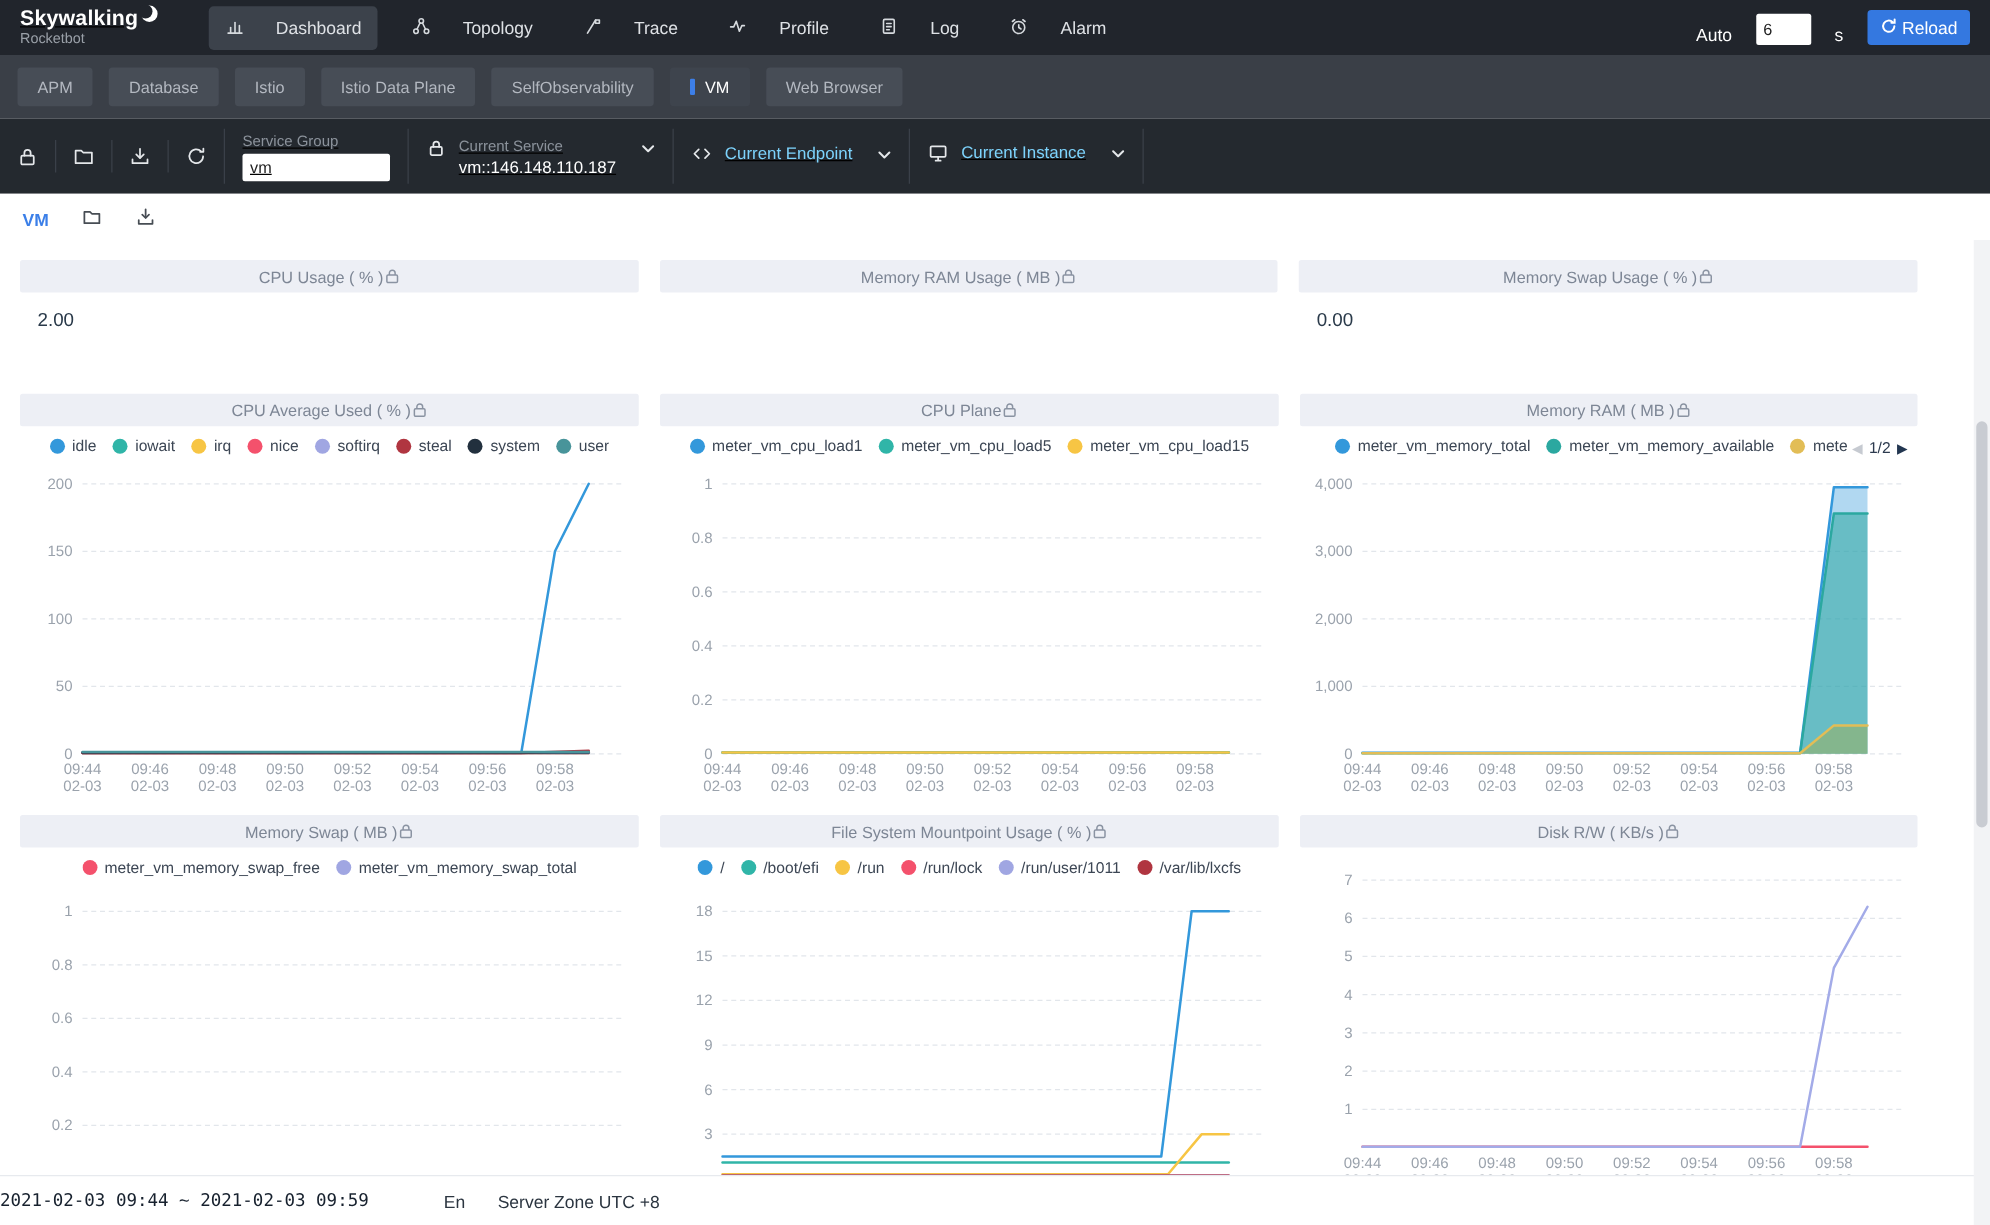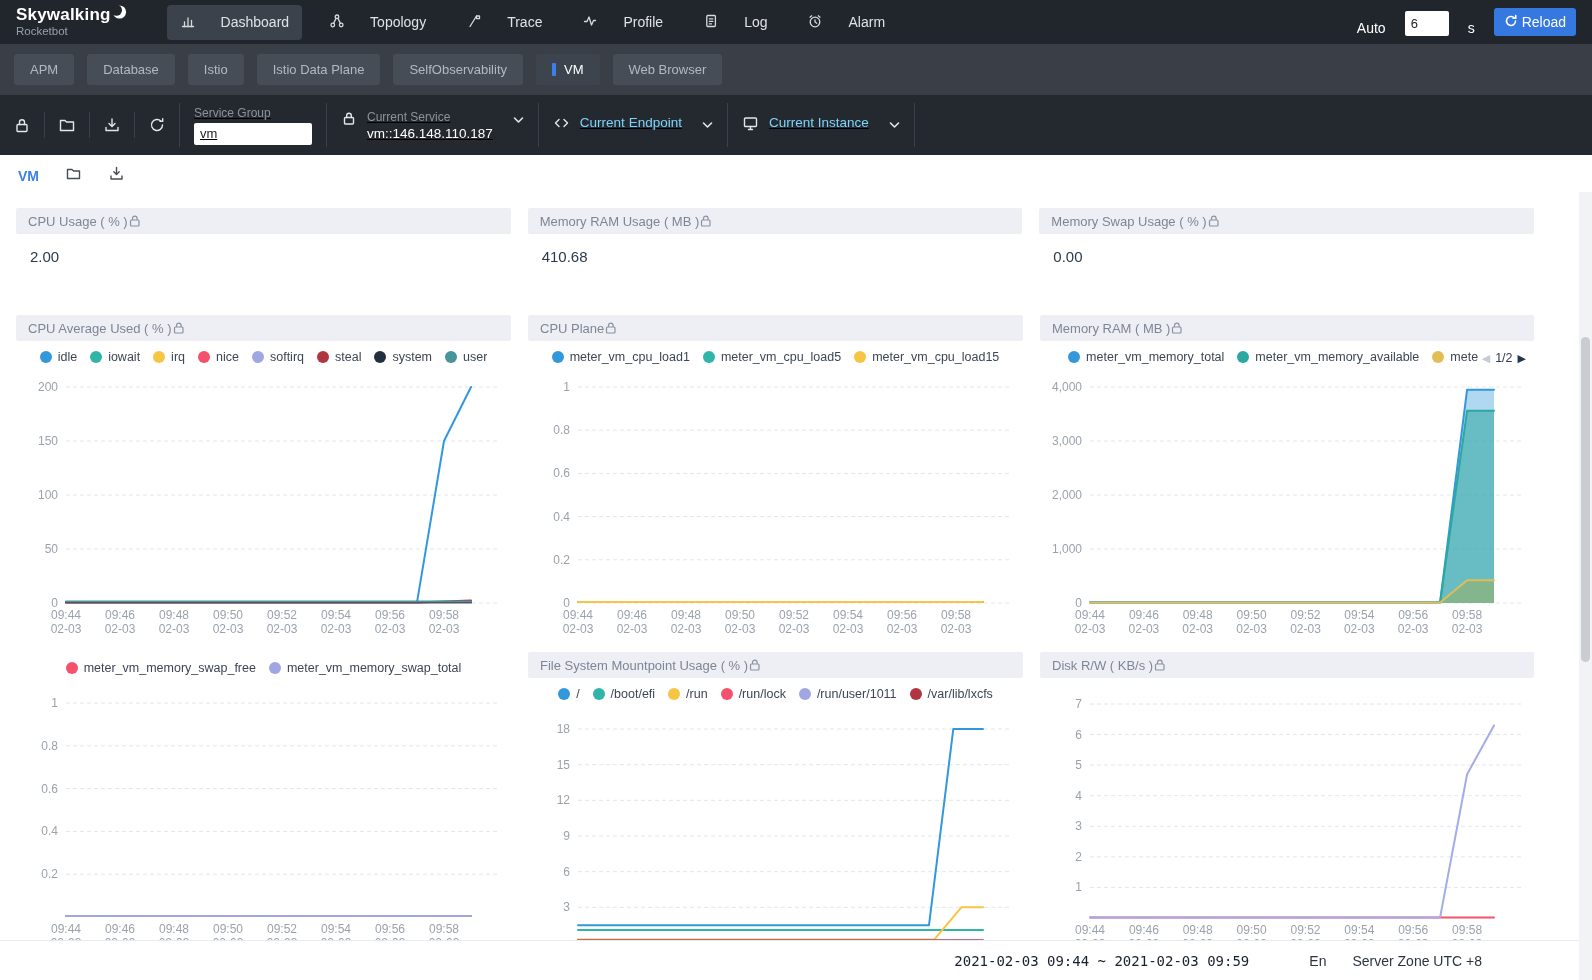--- a/index.html
+++ b/index.html
@@ -2,21 +2,21 @@
 <html><head>
 <meta charset="utf-8">
 <style>
   * { margin:0; padding:0; box-sizing:border-box; }
   html,body { width:1592px; height:980px; overflow:hidden; }
   body { position:relative; background:#fff; font-family:"Liberation Sans",sans-serif; }
 
   
   .topnav { height:44px; background:#21252c; display:flex; align-items:center; padding:0 16px; }
   .logo { margin-right:40px; line-height:1; }
-  .logo-line { display:flex; align-items:center; }
+  .logo-line { display:flex; align-items:flex-start;text-decoration:underline; }
   .logo-title { color:#fff; font-size:17px; font-weight:bold; letter-spacing:.2px; }
   .logo-cres { margin-left:1px; margin-top:-2px; }
   .logo-sub { color:#9aa0a8; font-size:11.5px; margin-top:3px; }
   .menu { display:flex; align-items:center; gap:14px; }
   .menu-item { display:flex; align-items:center; gap:25px; color:#dfe2e6; font-size:14px;
                padding:8px 13px; border-radius:4px; cursor:pointer; }
   .menu-item.active { background:#3c424b; }
   .menu-item svg { stroke:#d6dade; fill:none; stroke-width:1.3; stroke-linecap:round; stroke-linejoin:round; }
   .nav-right { margin-left:auto; display:flex; align-items:flex-end; gap:19px; color:#fff; font-size:14px; }
   .auto-input { width:44px; height:25px; border:none; border-radius:2px; padding:0 6px; font-size:13px; color:#222;
@@ -54,42 +54,42 @@
   .vm-tab::after { content:""; position:absolute; left:-2px; right:-2px; bottom:0; height:3px; background:#3b7fe8; }
   .pagetabs svg { stroke:#474d54; fill:none; stroke-width:1.4; stroke-linecap:round; stroke-linejoin:round; cursor:pointer; }
 
   
   .content { position:absolute; top:192px; left:0; right:0; bottom:0; background:#fff; overflow:hidden;
              padding:16px 58px 0 16px; }
   .grid { display:grid; grid-template-columns:repeat(3,1fr); column-gap:17px; }
   .metrics { margin-bottom:30px; }
   .charts { margin-bottom:14px; }
   .card-head { background:#edeff5; border-radius:2px; height:26px; display:flex; align-items:center;
-               justify-content:flex-start; padding:0 12px; }
+               justify-content:center; padding:0 12px; }
   .card-title { color:#7d8695; font-size:13px; }
   .lock { display:flex; cursor:pointer; }
   .lock svg { stroke:#8a93a2; fill:none; stroke-width:1.2; }
   .metric-value { padding:14px 14px 20px; font-size:15px; color:#2a3a4a; }
 
   .legend-row { position:relative; display:flex; align-items:center; justify-content:center; padding:9px 6px 2px; }
   .legend { display:flex; align-items:center; justify-content:center; gap:13px; flex-wrap:nowrap;
             overflow:hidden; white-space:nowrap; }
   .li { display:inline-flex; align-items:center; gap:6px; font-size:12.5px; color:#3c4654; cursor:pointer; }
   .dot { width:12px; height:12px; border-radius:50%; display:inline-block; }
   .pager { position:absolute; right:8px; top:10px; display:flex; align-items:center; gap:5px;
            font-size:12.5px; color:#2c3a4e; background:#fff; padding-left:4px; }
   .pg-left { color:#c6cad1; font-size:11px; cursor:pointer; }
   .pg-right { color:#223650; font-size:11px; cursor:pointer; }
 
   .chart { height:272px; overflow:hidden; }
   .charts.bottom .chart { height:290px; }
 
   
   .footer { position:absolute; left:0; right:0; bottom:0; height:40px; background:#fff; border-top:1px solid #e7eaee;
-            display:flex; align-items:center; justify-content:flex-end; padding-right:110px; z-index:6; }
+            display:flex; align-items:center; padding-right:110px; z-index:6; }
   .time-range { font-family:"DejaVu Sans Mono",monospace; font-size:14px; color:#17212e; margin-right:60px; cursor:pointer; }
   .lang { font-size:14px; color:#2b3540; margin-right:26px; cursor:pointer; }
   .zone { font-size:14px; color:#2b3540; cursor:pointer; }
 
   
   .scrollbar { position:absolute; top:192px; right:0; bottom:0; width:13px; background:#f2f3f5; z-index:7; }
   .scroll-thumb { position:absolute; top:145px; left:2px; width:9px; height:325px; background:#c9ccd2; border-radius:5px; }
 </style>
 </head>
 <body>
@@ -302,21 +302,20 @@
     <section>
       <div class="card-head">
         <span class="card-title">Memory RAM Usage ( MB )</span>
         <span class="lock">
             <svg width="13" height="14">
               <rect x="2.5" y="6" width="8.5" height="6" rx="1"></rect>
               <path d="M4.5 6V4.4a2.3 2.3 0 0 1 4.6 0V6"></path>
             </svg>
           </span>
       </div>
-      <div class="metric-value">410.68</div>
     </section>
     <section>
       <div class="card-head">
         <span class="card-title">Memory Swap Usage ( % )</span>
         <span class="lock">
             <svg width="13" height="14">
               <rect x="2.5" y="6" width="8.5" height="6" rx="1"></rect>
               <path d="M4.5 6V4.4a2.3 2.3 0 0 1 4.6 0V6"></path>
             </svg>
           </span>
@@ -490,20 +489,29 @@
             <polygon points="50.0,237.0 50.0,236.5 400.1,236.5 427.1,44.8 454.0,44.8 454.0,237.0" fill="rgba(43,168,160,0.55)"></polygon>
             <polyline points="50.0,236.5 400.1,236.5 427.1,44.8 454.0,44.8" fill="none" stroke="#2ba8a0" stroke-width="2" stroke-linejoin="round" stroke-linecap="round"></polyline>
             <polygon points="50.0,237.0 50.0,236.6 400.1,236.6 427.1,214.3 454.0,214.3 454.0,237.0" fill="rgba(160,175,85,0.5)"></polygon>
             <polyline points="50.0,236.6 400.1,236.6 427.1,214.3 454.0,214.3" fill="none" stroke="#e2bd56" stroke-width="2" stroke-linejoin="round" stroke-linecap="round"></polyline>
           </svg></div>
     </section>
   </div>
 
   <div class="grid charts bottom">
     <section>
+      <div class="card-head">
+        <span class="card-title">Memory Swap ( MB )</span>
+        <span class="lock">
+            <svg width="13" height="14">
+              <rect x="2.5" y="6" width="8.5" height="6" rx="1"></rect>
+              <path d="M4.5 6V4.4a2.3 2.3 0 0 1 4.6 0V6"></path>
+            </svg>
+          </span>
+      </div>
       <div class="legend-row">
           <div class="legend">
             <span class="li"><span class="dot" style="background: rgb(244, 81, 108);"></span>meter_vm_memory_swap_free</span>
             <span class="li"><span class="dot" style="background: rgb(160, 166, 226);"></span>meter_vm_memory_swap_total</span>
           </div>
         </div>
       <div class="chart"><svg width="495" height="290" font-family="Liberation Sans, sans-serif">
             <line x1="50" y1="197.2" x2="483" y2="197.2" stroke="#e2e6eb" stroke-width="1" stroke-dasharray="4 3"></line>
             <text x="42" y="201.2" text-anchor="end" font-size="12" fill="#9aa2ac">0.2</text>
             <line x1="50" y1="154.4" x2="483" y2="154.4" stroke="#e2e6eb" stroke-width="1" stroke-dasharray="4 3"></line>

